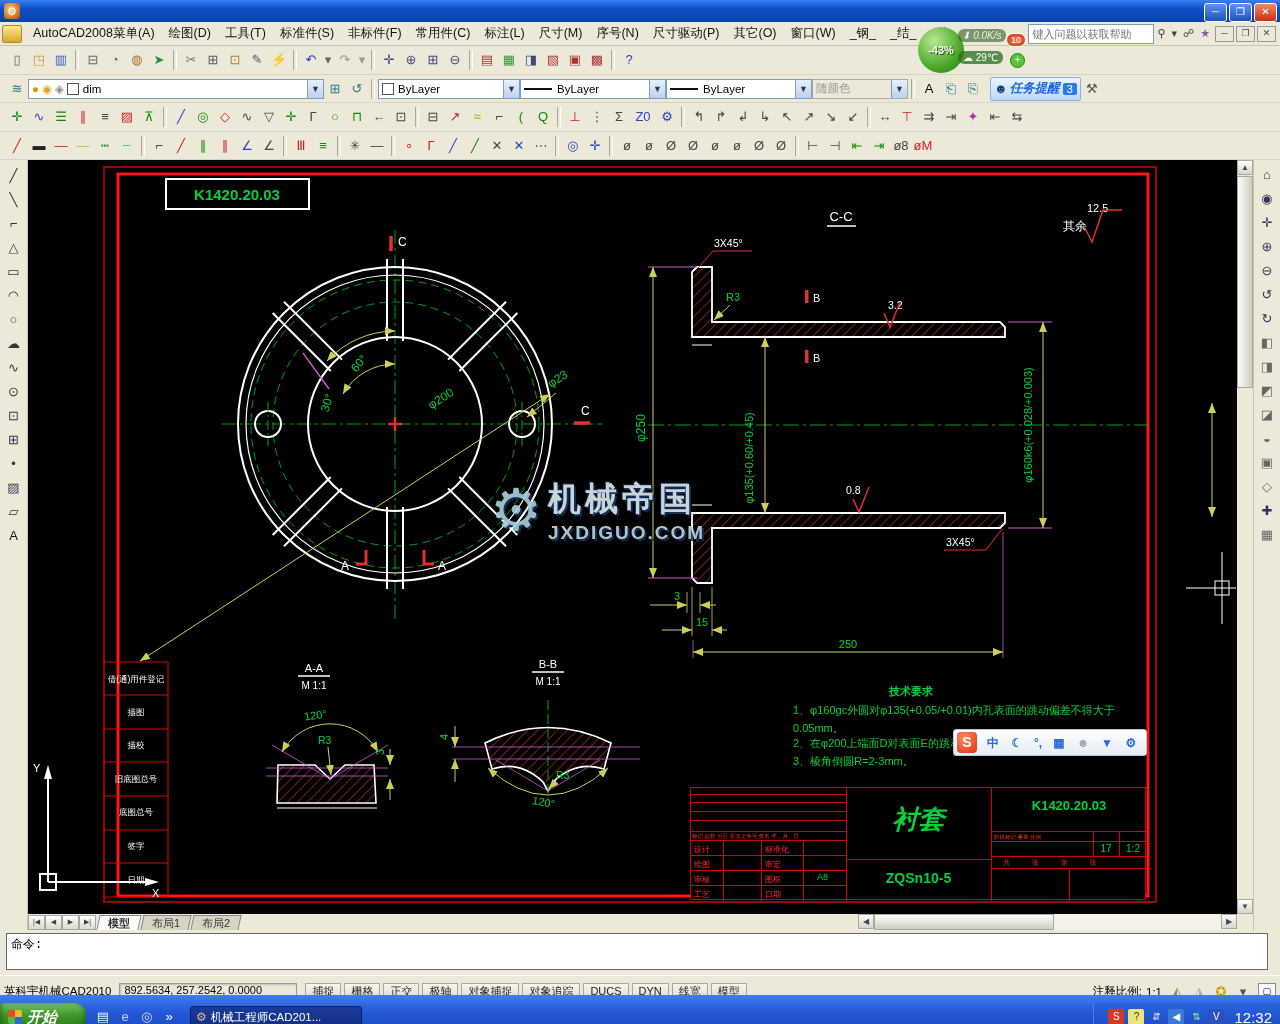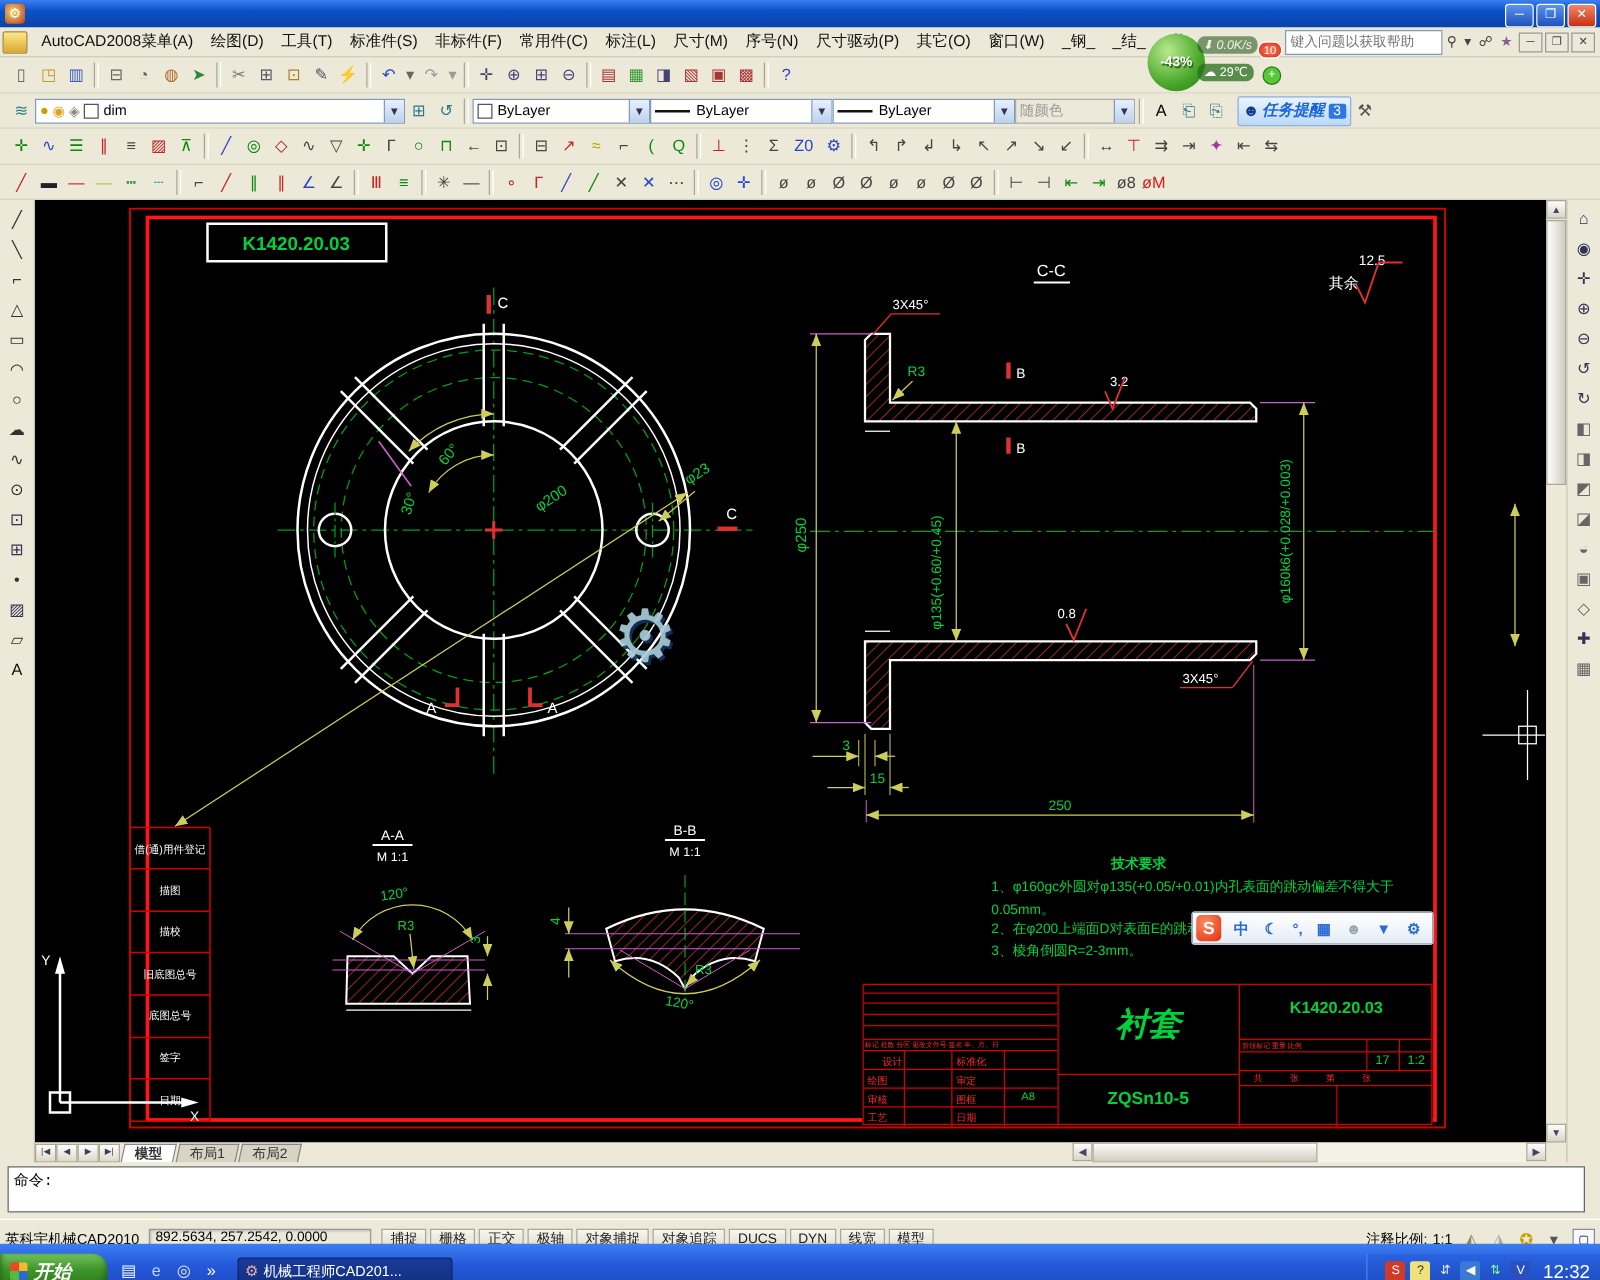--- a/index.html
+++ b/index.html
@@ -602,41 +602,45 @@
       <span class="tbi" title="sogou-punct-icon" style="color: rgb(42, 106, 212); width: 16px;">°,</span>
       <span class="tbi" title="sogou-keyboard-icon" style="color: rgb(42, 106, 212);">▦</span>
       <span class="tbi" title="sogou-person-icon" style="color: rgb(154, 167, 180);">☻</span>
       <span class="tbi" title="sogou-skin-icon" style="color: rgb(42, 106, 212);">▼</span>
       <span class="tbi" title="sogou-toolbox-icon" style="color: rgb(42, 106, 212);">⚙</span>
     </span>
 </div>
 
 <div id="watermark" class="abs">
   <span class="wgear">⚙</span>
+  <span class="wtxt">
+    <div class="w1">机械帝国</div>
+    <div class="w2">JXDIGUO.COM</div>
+  </span>
 </div>
 
 <div id="tblock" class="abs">
   <div class="rl" style="left:155px;top:0;width:1px;height:113px;"></div>
   <div class="rl" style="left:300px;top:0;width:1px;height:113px;"></div>
 
   <div class="rl" style="left:0;top:6px;width:155px;height:1px;"></div>
   <div class="rl" style="left:0;top:14px;width:155px;height:1px;"></div>
   <div class="rl" style="left:0;top:23px;width:155px;height:1px;"></div>
   <div class="rl" style="left:0;top:32px;width:155px;height:1px;"></div>
   <div class="rl" style="left:0;top:43px;width:155px;height:1px;"></div>
   <div class="rt" style="left:1px;top:44px;width:153px;font-size:6px;transform:scale(.92);transform-origin:left top;">标记 处数 分区 更改文件号 签名 年、月、日</div>
   <div class="rl" style="left:0;top:52px;width:155px;height:1px;"></div>
 
   <div class="rl" style="left:0;top:67px;width:155px;height:1px;"></div>
   <div class="rl" style="left:0;top:82px;width:155px;height:1px;"></div>
   <div class="rl" style="left:0;top:97px;width:155px;height:1px;"></div>
   <div class="rl" style="left:32px;top:52px;width:1px;height:61px;"></div>
   <div class="rl" style="left:70px;top:52px;width:1px;height:61px;"></div>
   <div class="rl" style="left:112px;top:52px;width:1px;height:61px;"></div>
-  <div class="rt" style="left:15px;top:56px;font-size:8px;">设计</div>
+  <div class="rt" style="left:3px;top:56px;font-size:8px;">设计</div>
   <div class="rt" style="left:3px;top:71px;font-size:8px;">绘图</div>
   <div class="rt" style="left:3px;top:86px;font-size:8px;">审核</div>
   <div class="rt" style="left:3px;top:101px;font-size:8px;">工艺</div>
   <div class="rt" style="left:74px;top:56px;font-size:8px;">标准化</div>
   <div class="rt" style="left:74px;top:71px;font-size:8px;">审定</div>
   <div class="rt" style="left:74px;top:86px;font-size:8px;">图框</div>
   <div class="rt" style="left:74px;top:101px;font-size:8px;">日期</div>
   <div class="gt" style="left:126px;top:84px;font-size:9px;">A8</div>
 
   <div class="gt" style="left:155px;top:14px;width:145px;text-align:center;font-size:26px;font-weight:bold;font-style:italic;">衬套</div>

